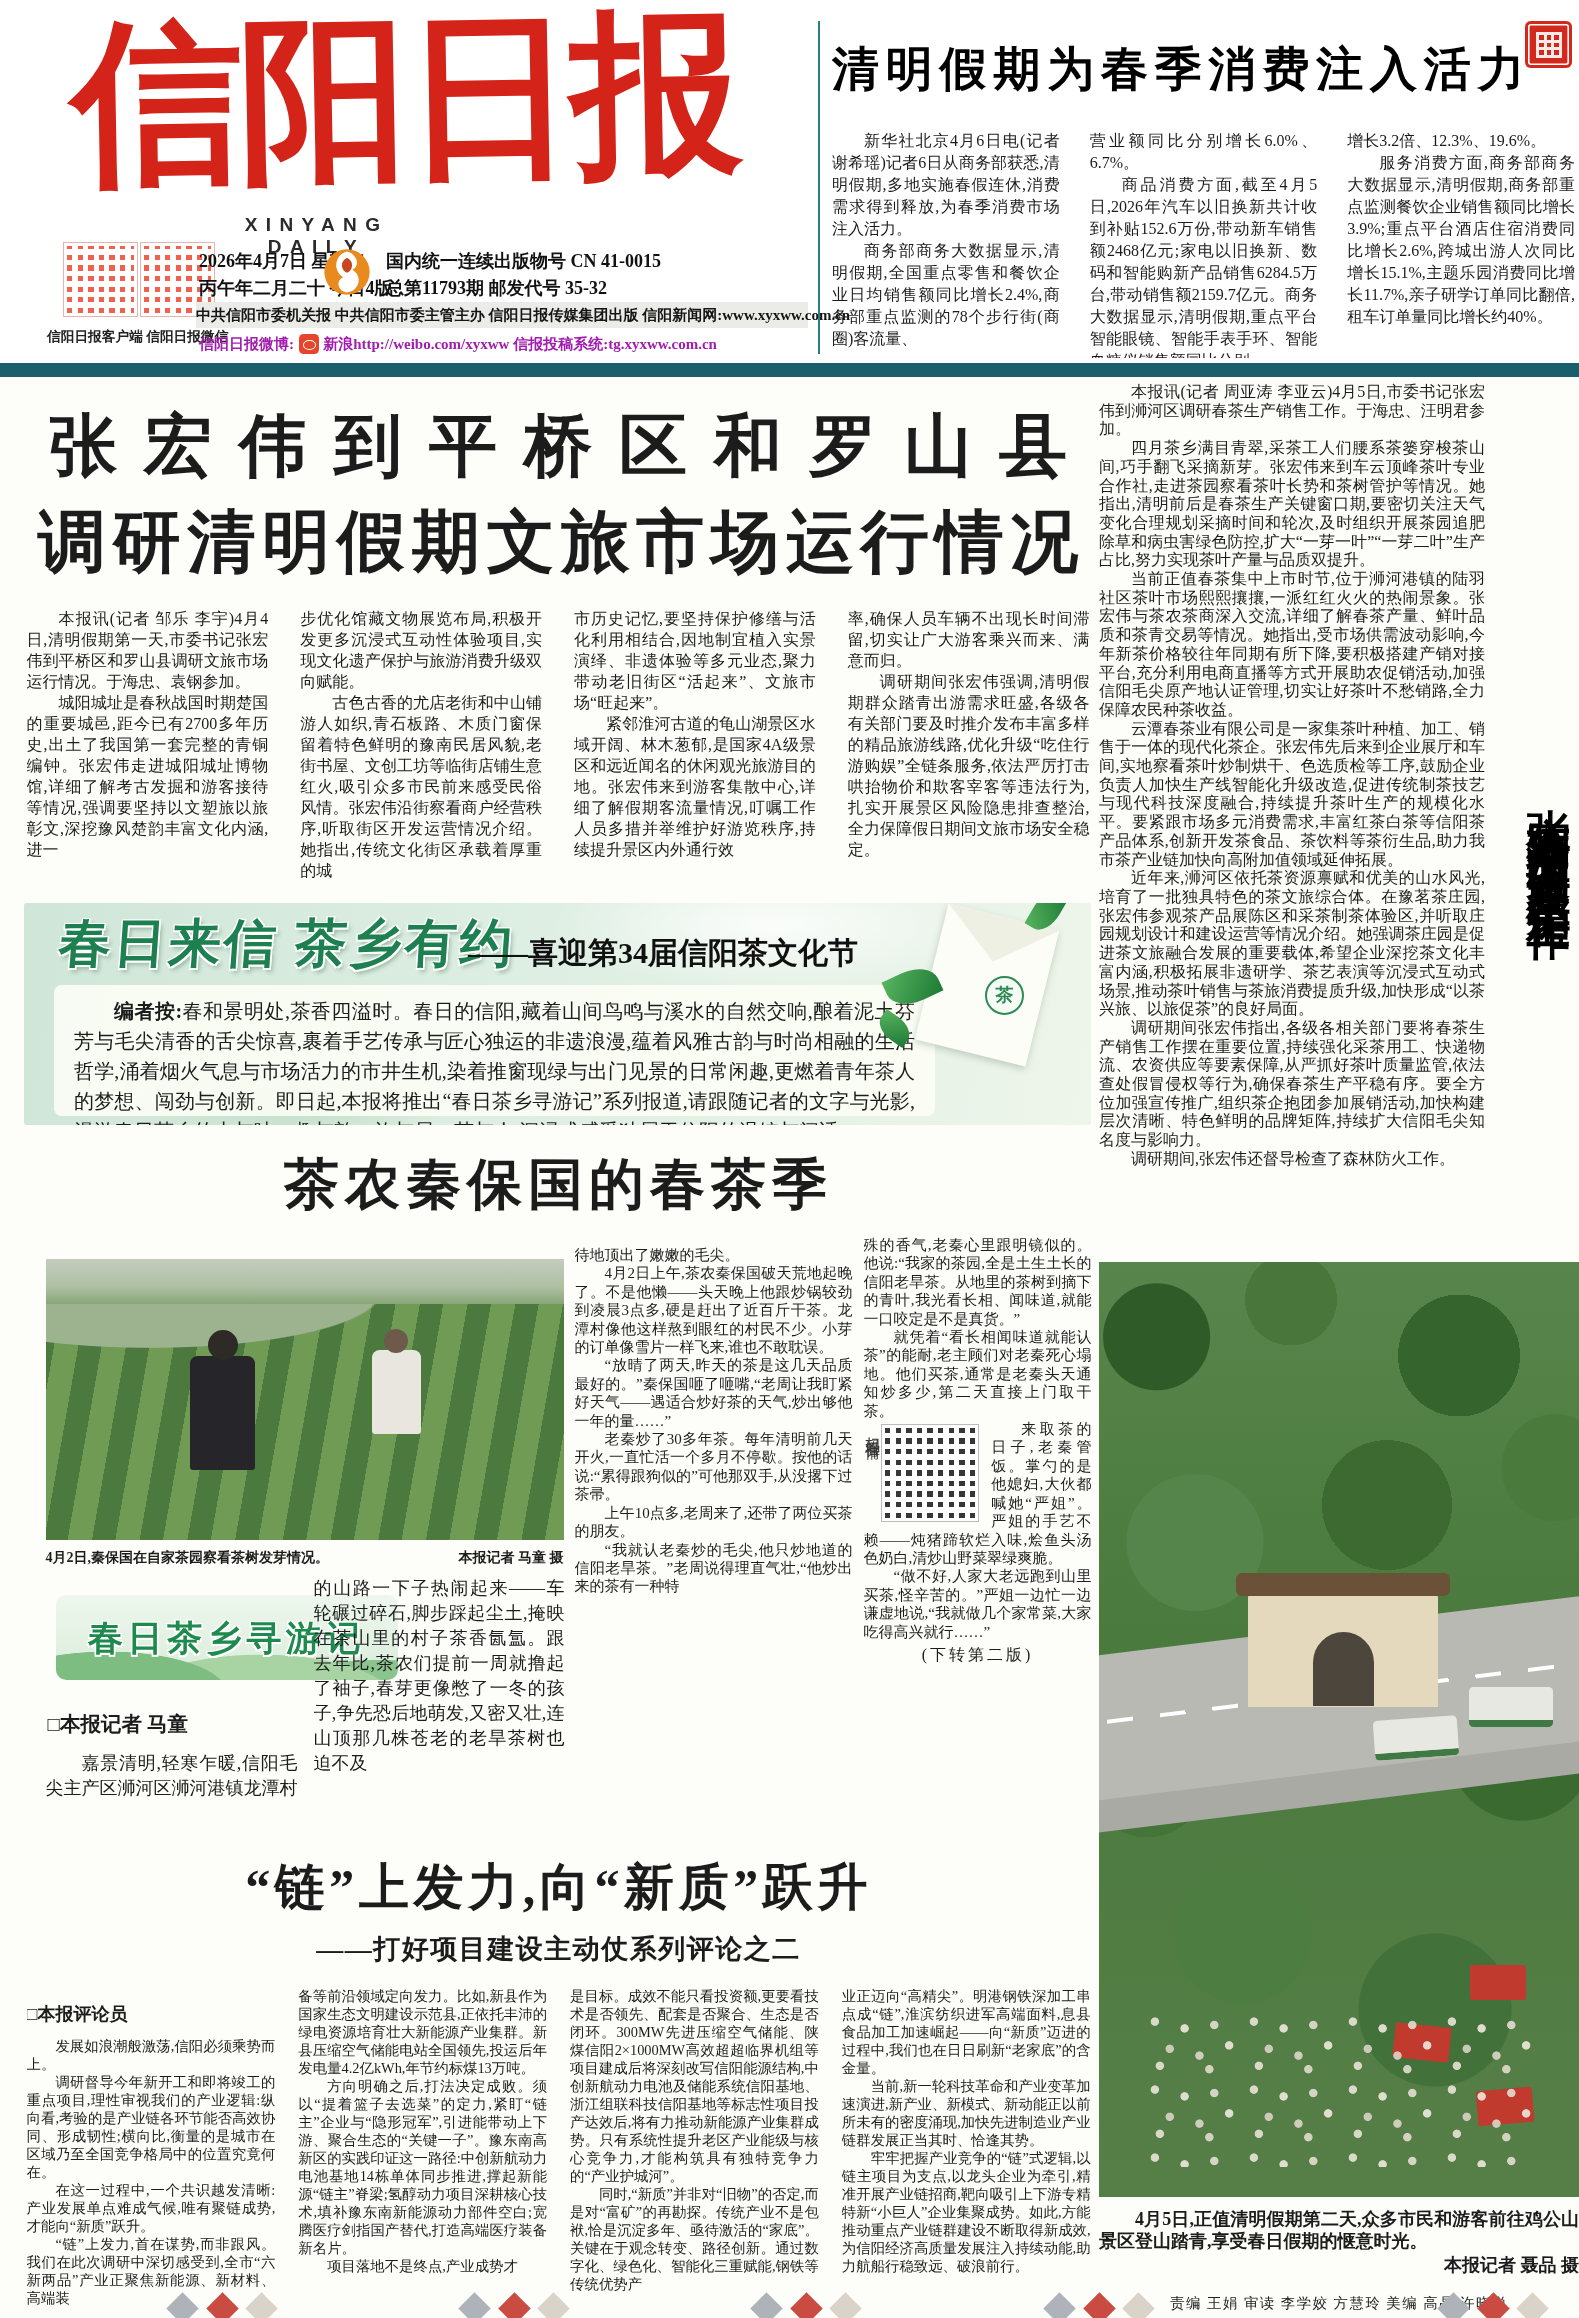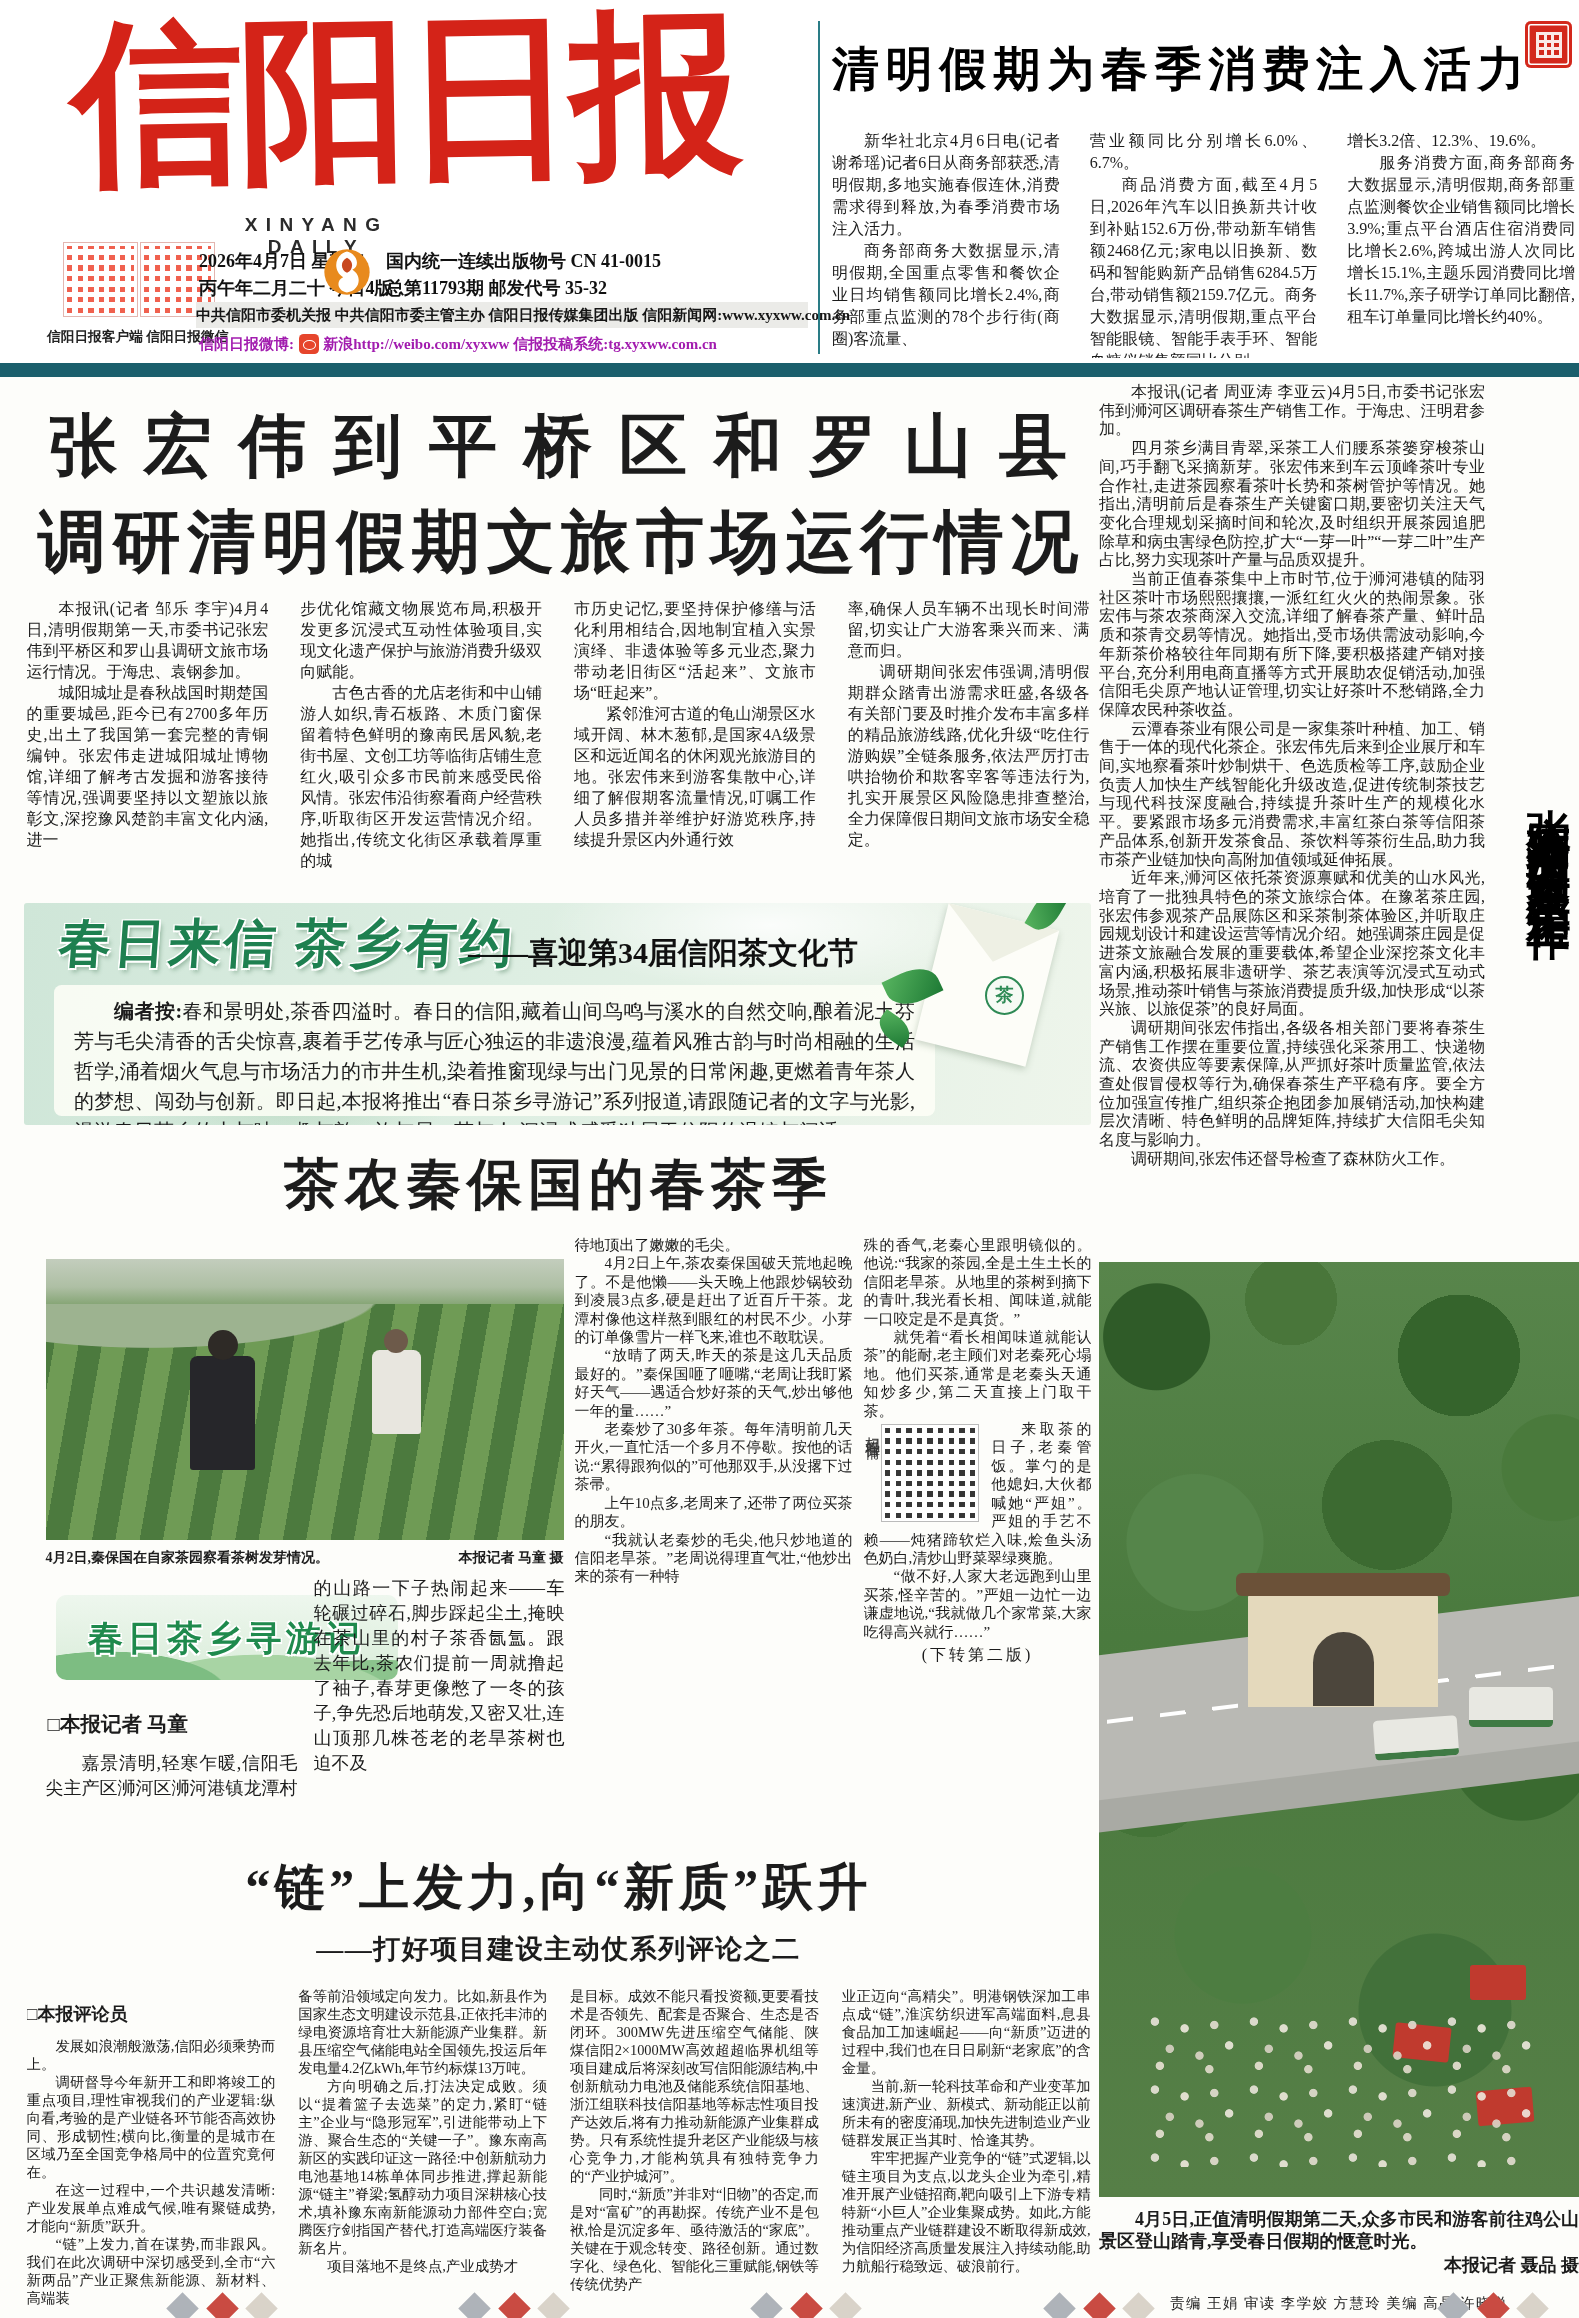--- a/index.html
+++ b/index.html
@@ -50,21 +50,21 @@
   
   .art p{margin:0;text-indent:2em;text-align:justify;}
   .cont p:first-child{text-indent:0;}
 
   
   .main-article{position:absolute;left:26.6px;top:401px;width:1063px;height:503px;}
   .mh1{ text-align:center;font-size:68px;font-weight:900;letter-spacing:27px;white-space:nowrap;
         margin-right:-27px;}
   .mh2{ text-align:center;font-size:68px;font-weight:900;letter-spacing:6.8px;white-space:nowrap;
         margin-right:-6.8px;margin-top:4.6px;}
-  .main-cols{display:flex;gap:32px;margin-top:10px;height:313px;overflow:hidden;}
+  .main-cols{display:flex;gap:32px;margin-top:20px;height:313px;overflow:hidden;}
   .main-cols .col{flex:1;font-size:16px;line-height:21px;}
 
   
   .right-article{position:absolute;left:1099px;top:383px;width:386px;height:882px;overflow:hidden;
     font-size:16px;line-height:18.7px;}
   .v-headline{position:absolute;left:1490px;top:404px;width:88px;height:856px;
     writing-mode:vertical-rl;text-orientation:upright;font-size:44px;font-weight:900;
     letter-spacing:6.8px;text-align:center;color:#000;}
 
   
@@ -113,21 +113,21 @@
       radial-gradient(ellipse 197px 68px at 15% 115%,#7dbd82 0 60%,transparent 61%),
       radial-gradient(ellipse 228px 84px at 60% 130%,#a8d4a4 0 60%,transparent 61%),
       radial-gradient(ellipse 213px 61px at 95% 120%,#8cc48d 0 60%,transparent 61%),
       linear-gradient(180deg,#eef7ee,#d9ecd9);
     text-align:center;}
   .badge span{display:inline-block;margin-top:20px;font-size:35px;font-weight:900;color:#1f8a4d;letter-spacing:4.6px;
     text-shadow:1.5px 1.5px 0 #fff,-1.5px -1.5px 0 #fff,1.5px -1.5px 0 #fff,-1.5px 1.5px 0 #fff;}
   .tea-byline{position:absolute;left:21px;top:571px;font-size:20.5px;font-weight:900;}
   .tea-intro{position:absolute;left:19px;top:612px;width:252px;height:76px;font-size:18px;line-height:25px;}
   .tea-contcol{position:absolute;left:287px;top:437px;width:251px;height:252px;font-size:18px;line-height:25px;overflow:hidden;}
-  .tea-col2{position:absolute;left:548px;top:97px;width:278px;height:594px;font-size:15px;line-height:18.4px;overflow:hidden;}
+  .tea-col2{position:absolute;left:548px;top:107px;width:278px;height:594px;font-size:15px;line-height:18.4px;overflow:hidden;}
   .tea-col3{position:absolute;left:837px;top:97px;width:228px;height:594px;font-size:15px;line-height:18.4px;overflow:hidden;}
   .qr-inline{float:left;width:120px;height:99px;margin:4.6px 7.6px 3px 0;}
   .qr-inline .vlabel{float:left;width:18px;height:96px;writing-mode:vertical-rl;text-orientation:upright;
     font-size:14.4px;letter-spacing:2.3px;color:#333;}
   .qr-inline .qrbox{float:left;width:90px;height:90px;border:3px solid #fff;outline:0.8px solid #bbb;
     background:
       repeating-linear-gradient(0deg,#1d1d1d 0 5.3px,#fff 5.3px 10.6px),
       repeating-linear-gradient(90deg,#1d1d1d 0 5.3px,#fff 5.3px 10.6px);
     background-blend-mode:screen;}
   .jumpnote{clear:both;text-align:center;font-size:16px;letter-spacing:3px;margin-top:4.6px;}

